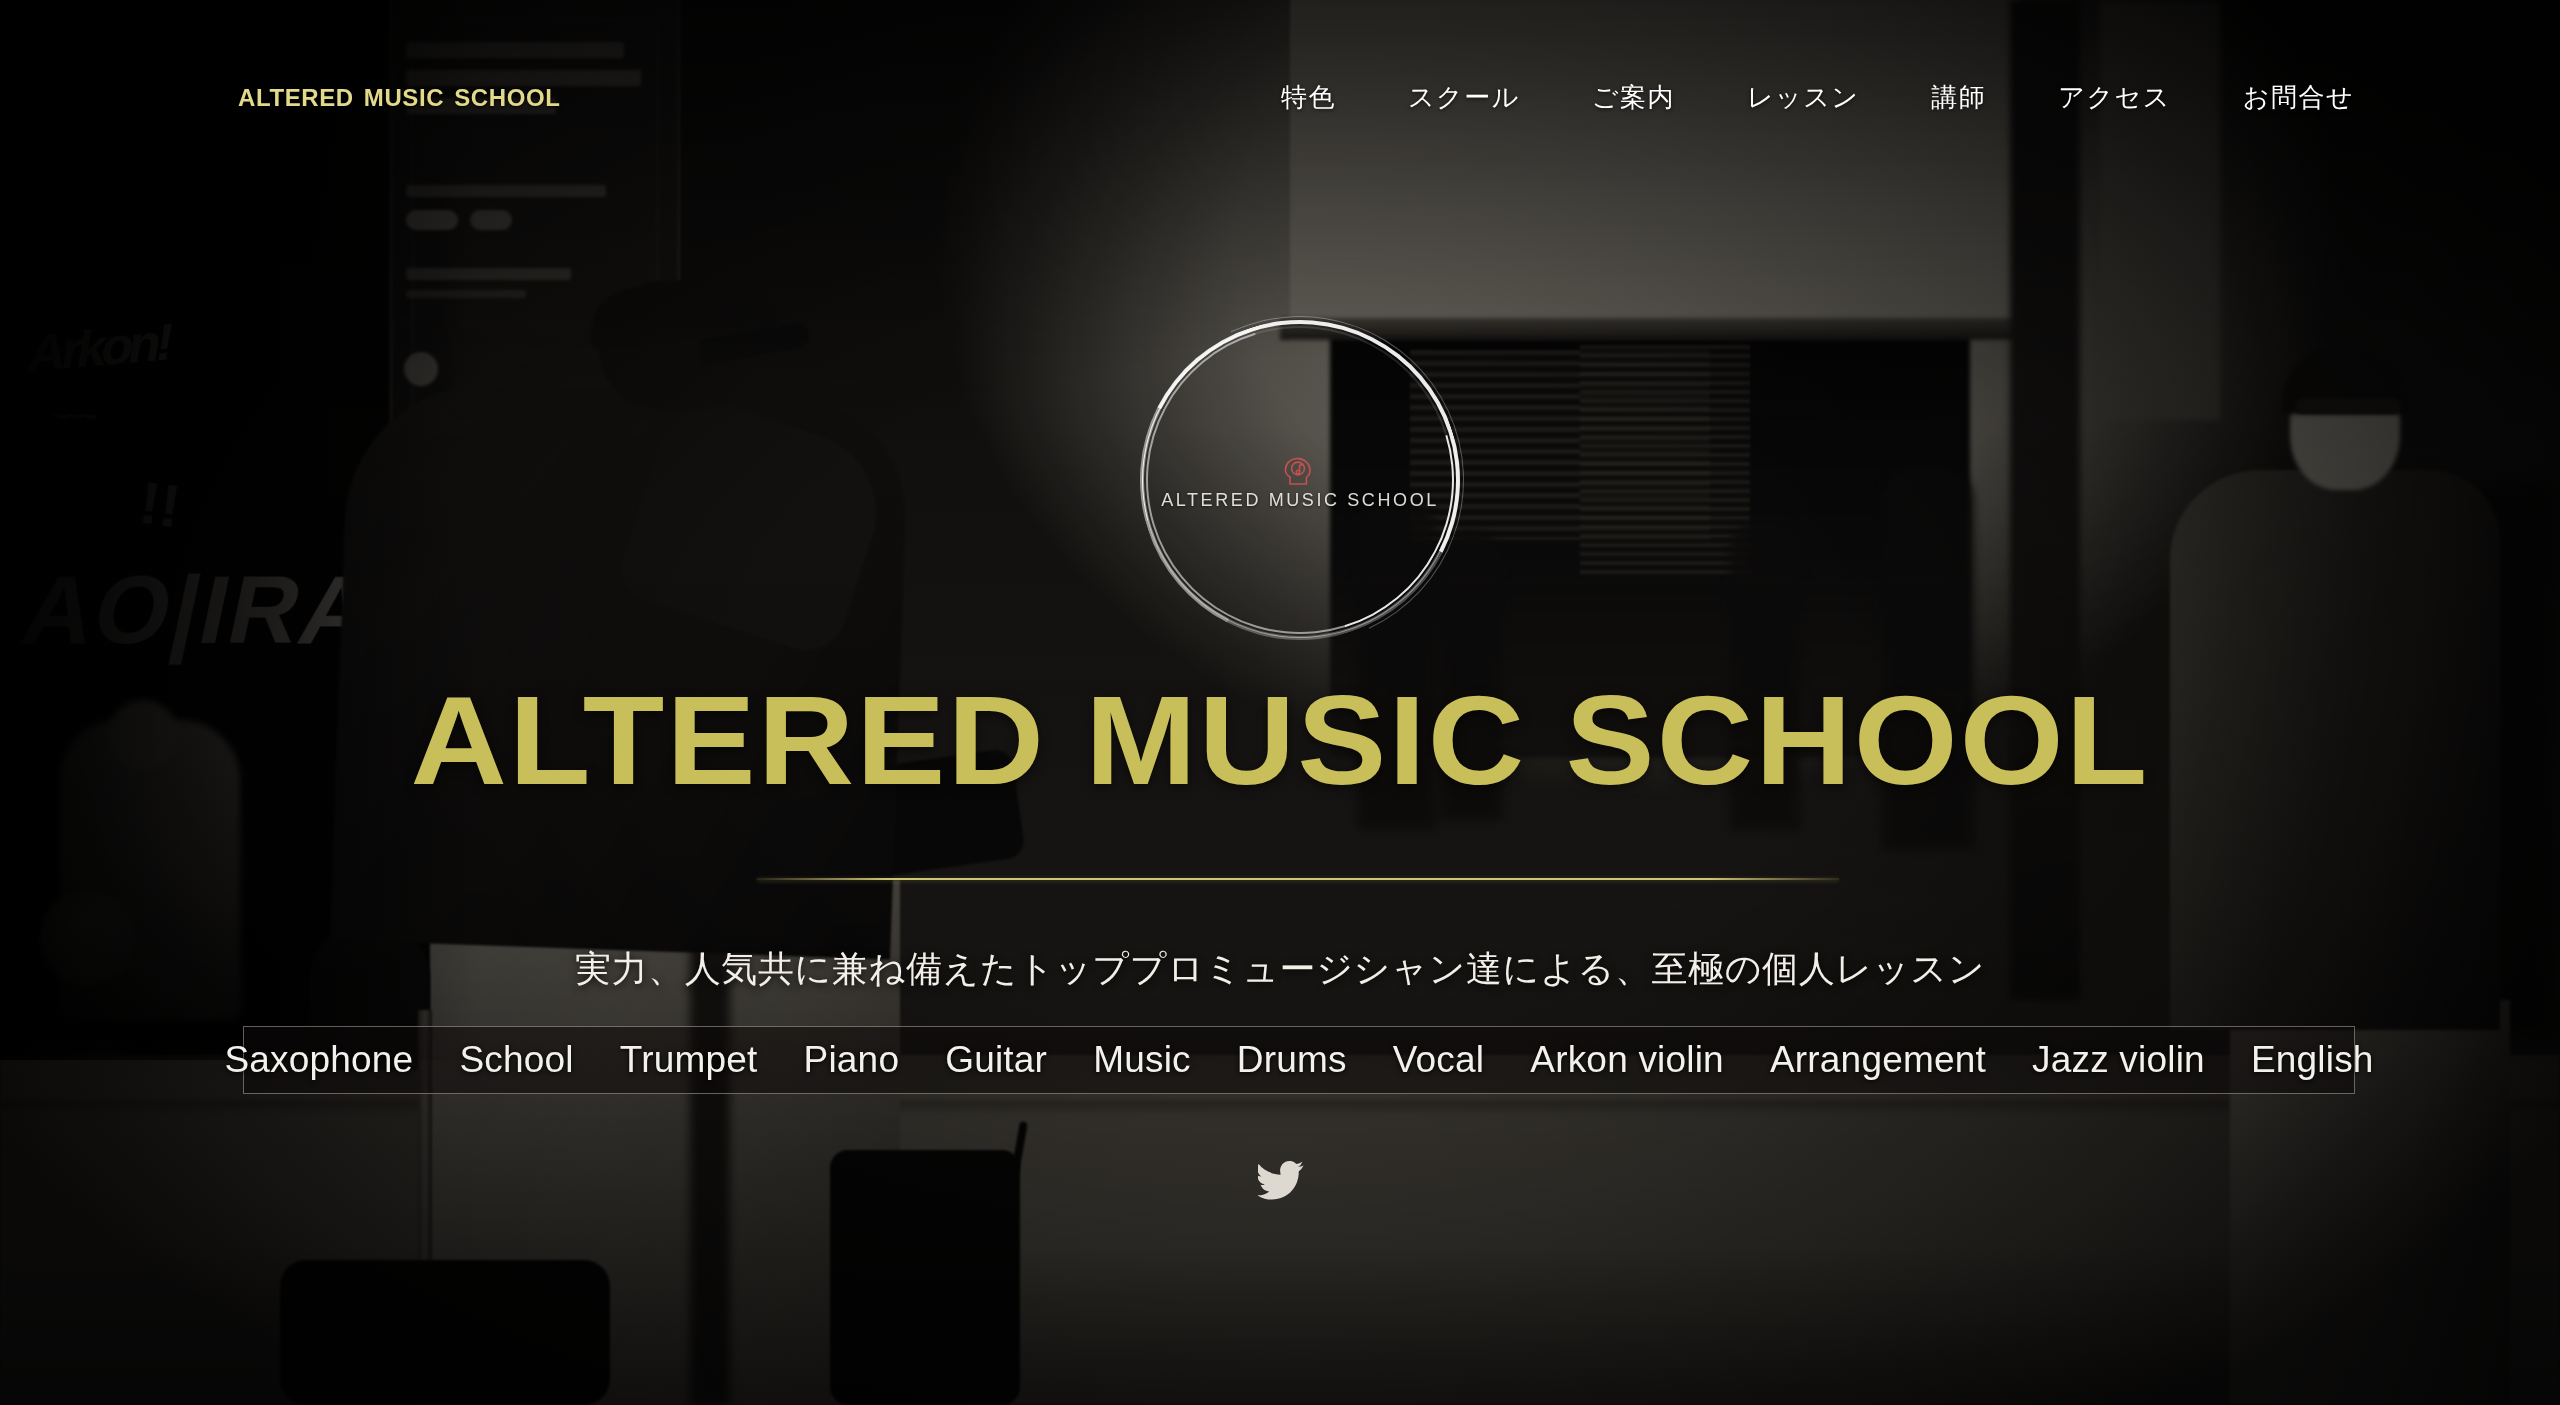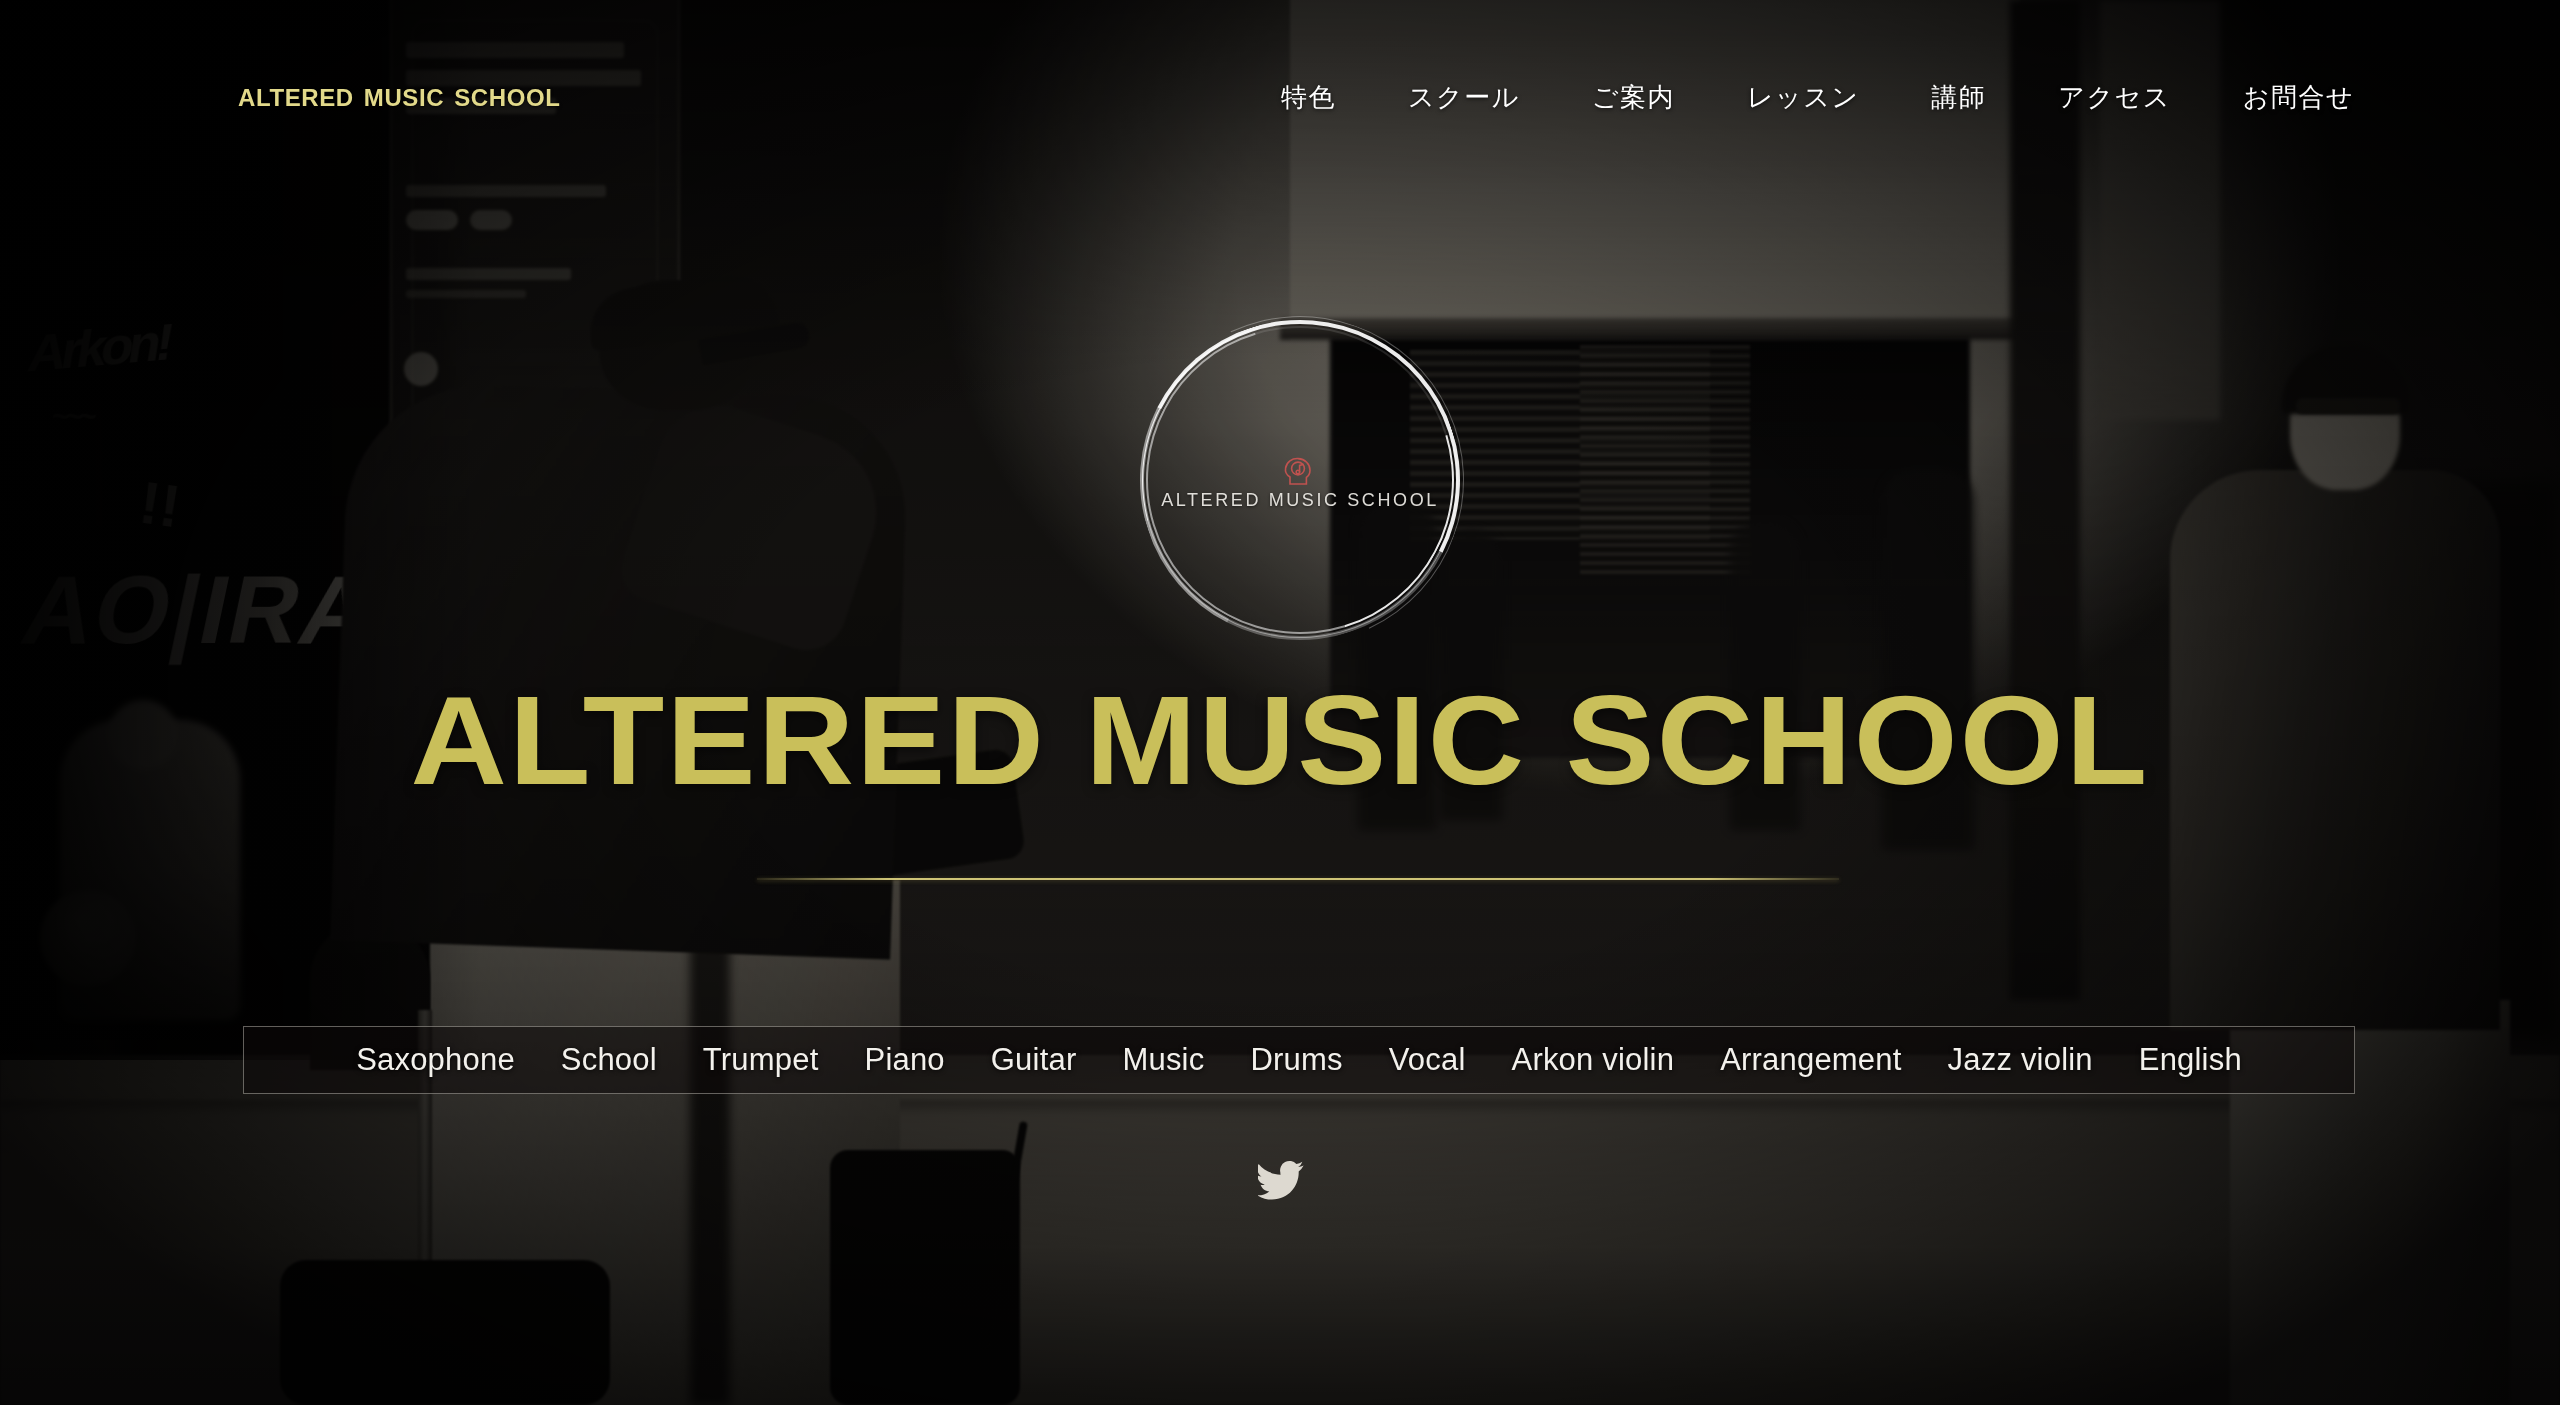--- a/index.html
+++ b/index.html
@@ -398,21 +398,21 @@
   
   .inst-bar {
     position:absolute; left:243px; top:1026px; width:2112px; height:68px;
     background:rgba(12,10,9,.55);
     border:1px solid rgba(225,222,213,.42);
     display:flex; align-items:center; justify-content:center;
     gap:0;
   }
   .inst {
     color:#f3f1ec;
-    font-size:31px;
+    font-size:37px;
     padding:0 23px;
     letter-spacing:.2px;
     text-shadow:0 1px 5px rgba(0,0,0,.9);
     cursor:pointer;
     white-space:nowrap;
   }
 
   
   .twitter {
     position:absolute; left:1258px; top:1160px; width:46px; height:40px;
@@ -521,20 +521,21 @@
           <circle cx="16" cy="14.5" r="6.4"></circle>
           <path d="M14.2 18 a1.7 1.7 0 1 0 3.4 0 a1.7 1.7 0 1 0 -3.4 0"></path>
           <path d="M17.6 18 L17.6 11.4 L21 10.4" stroke-linecap="round"></path>
         </svg>
       </div>
       <div class="circle-text">ALTERED MUSIC SCHOOL</div>
     </div>
 
     <div class="headline">ALTERED MUSIC SCHOOL</div>
     <div class="divider"></div>
+    <div class="tagline">実力、人気共に兼ね備えたトッププロミュージシャン達による、至極の個人レッスン</div>
 
     <div class="inst-bar">
       <div class="inst">Saxophone</div>
       <div class="inst">School</div>
       <div class="inst">Trumpet</div>
       <div class="inst">Piano</div>
       <div class="inst">Guitar</div>
       <div class="inst">Music</div>
       <div class="inst">Drums</div>
       <div class="inst">Vocal</div>

